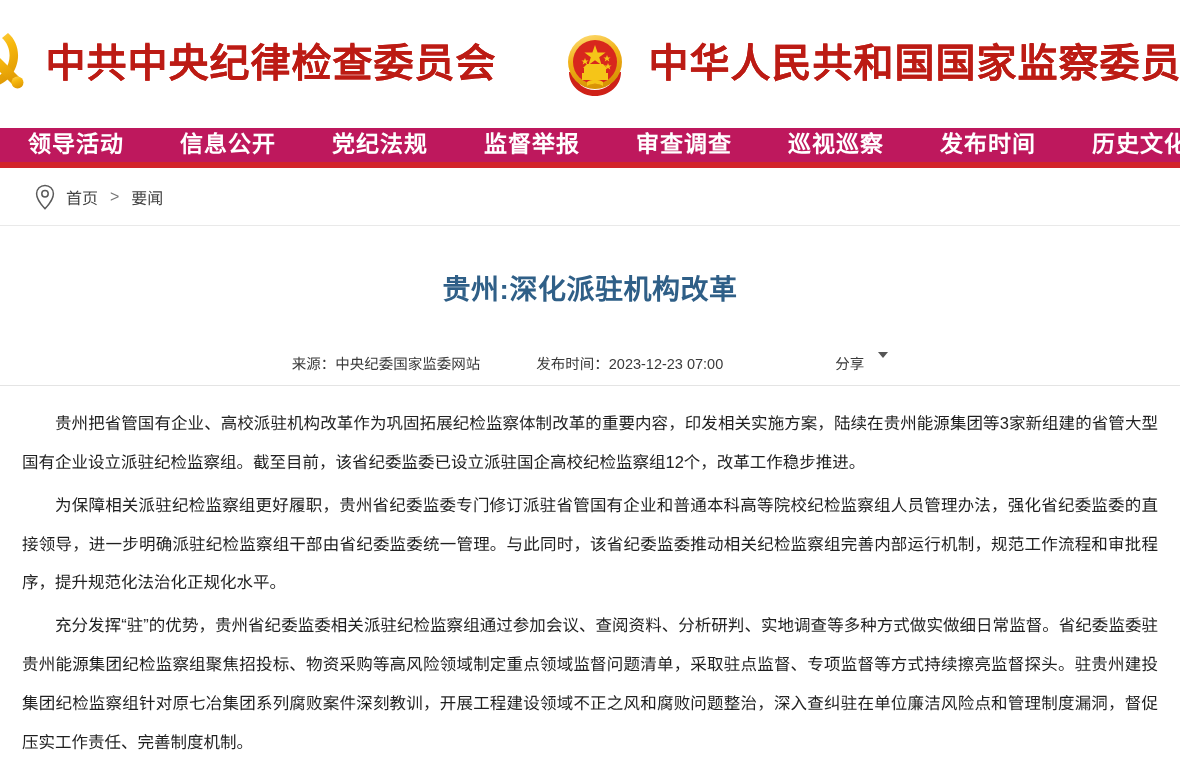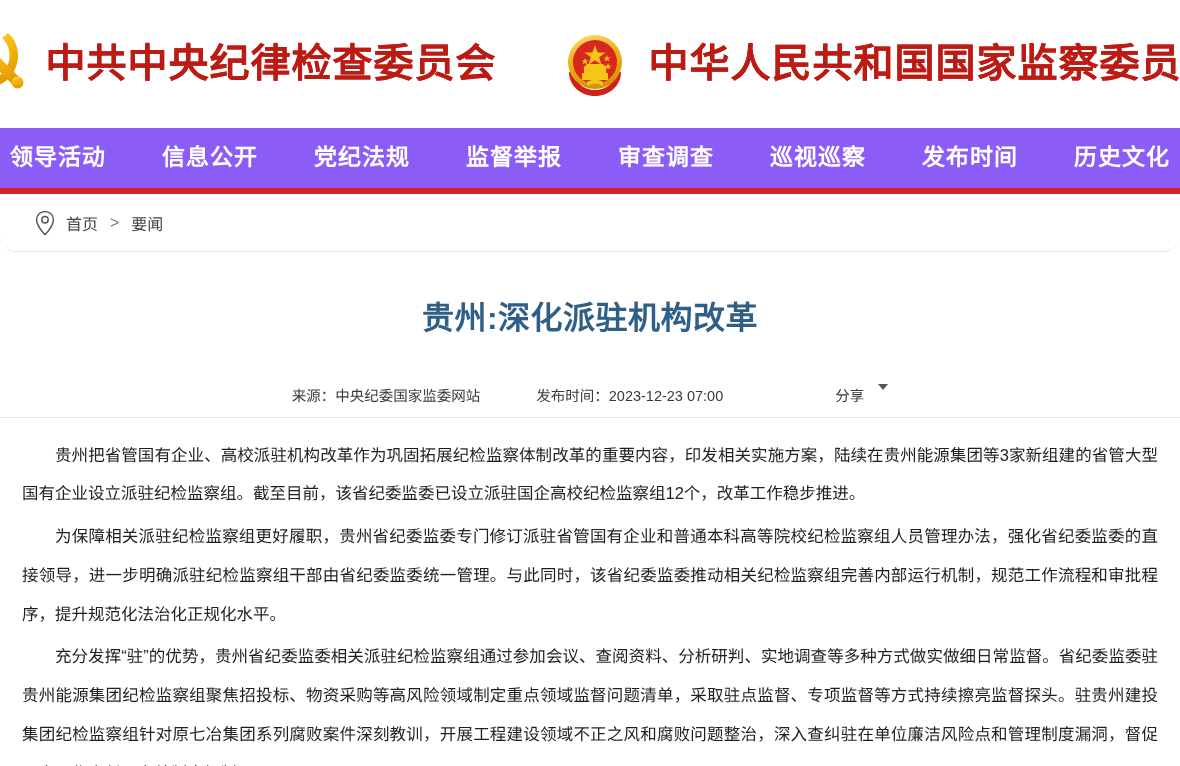--- a/index.html
+++ b/index.html
@@ -58,26 +58,25 @@
   .emblem-national {
     width: 80px;
     height: 80px;
     position: relative;
     flex: 0 0 auto;
   }
   .emblem-national svg { display: block; }
 
   
   .navbar {
-    height: 66px;
-    background: #8b5cf6;
+    height: 40px;
+    background: #be185d;
     border-bottom: 6px solid #d2232a;
     display: flex;
     align-items: center;
-    justify-content: center;
     gap: 0;
   }
   .nav-item {
     color: #ffffff;
     font-family: "Liberation Serif", "DejaVu Serif", serif;
     font-weight: bold;
     font-size: 23px;
     letter-spacing: 1px;
     padding: 0 28px;
     line-height: 44px;
@@ -89,42 +88,41 @@
   
   .breadcrumb {
     height: 58px;
     display: flex;
     align-items: center;
     padding: 0 0 0 34px;
     border-bottom: 1px solid #e9e9e9;
     font-size: 16px;
     color: #444444;
     gap: 10px;
-    border-radius: 17px;
   }
   .pin-icon {
     width: 22px;
     height: 26px;
     display: inline-block;
     flex: 0 0 auto;
   }
   .crumb-link { color: #444; cursor: pointer; text-decoration: none; }
   .crumb-sep { color: #777; margin: 0 2px; }
   .crumb-current { color: #444; }
 
   
   .article {
     padding: 0 0 0 0;
   }
   .article-title {
     text-align: center;
     color: #2f5f87;
     font-family: "Liberation Sans", "DejaVu Sans", sans-serif;
     font-weight: bold;
-    font-size: 32px;
+    font-size: 28px;
     letter-spacing: 0.5px;
     margin: 46px 0 0 0;
     line-height: 1.3;
   }
   .article-meta {
     display: flex;
     align-items: center;
     justify-content: center;
     gap: 0;
     margin-top: 44px;

